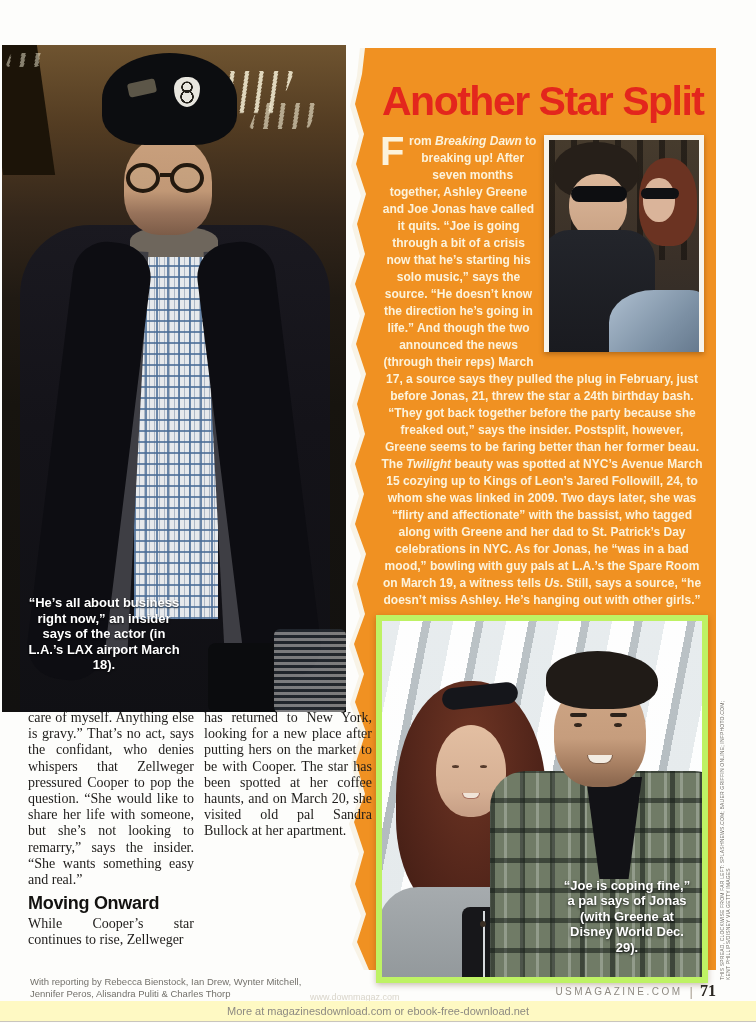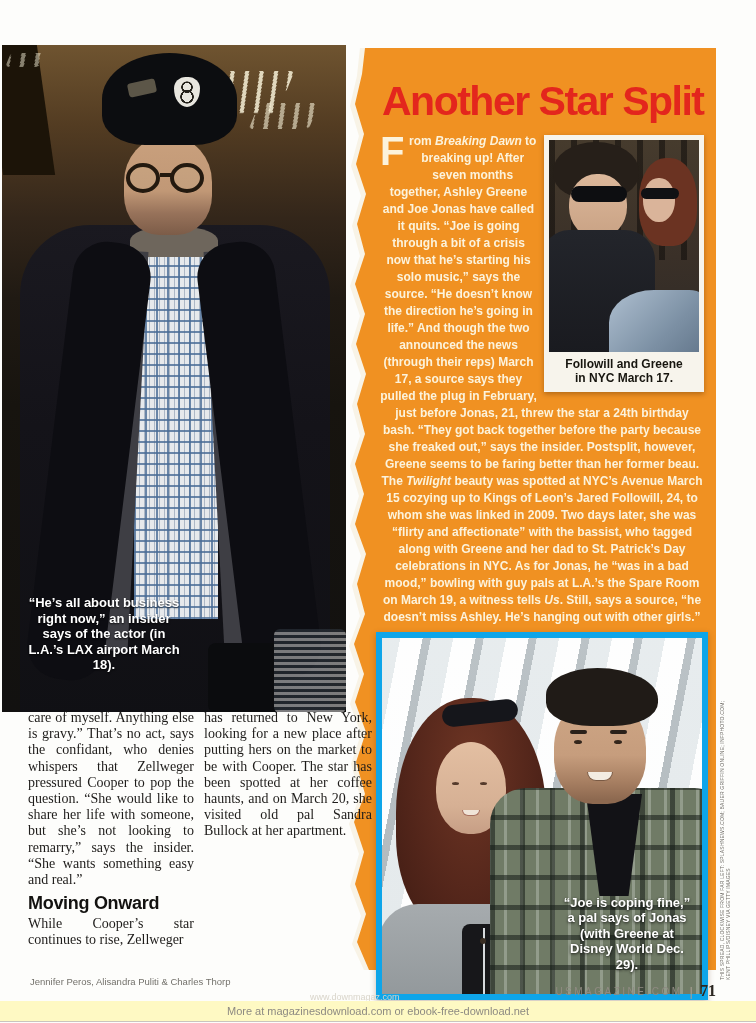--- a/index.html
+++ b/index.html
@@ -69,21 +69,21 @@
     background:linear-gradient(180deg,#23252b,#191a1f); }
   .i-woman-hair { position:absolute; right:2px; top:18px; width:58px; height:88px; background:#6b3322; border-radius:46% 46% 40% 40%; }
   .i-woman-face { position:absolute; right:24px; top:38px; width:32px; height:44px; background:#dab49a; border-radius:48%; }
   .i-woman-shades { position:absolute; right:20px; top:48px; width:38px; height:11px; background:#101114; border-radius:6px; }
   .i-car { position:absolute; right:-10px; bottom:-10px; width:100px; height:72px; border-radius:45% 20% 0 0;
     background:linear-gradient(135deg,#aebfd0,#7b8fa3 60%,#5e7186); }
   .inset-cap { padding:5px 2px 7px; text-align:center; color:#17150f; font-weight:bold; font-size:12px; line-height:14px; }
 
   
   .photo-bottom { clear:both; position:relative; margin:6px 0 0 -4px; width:332px; height:368px;
-    background:#0ea5e9; padding:6px; box-shadow:0 2px 6px rgba(80,40,0,.3); }
+    background:#bef264; padding:6px; box-shadow:0 2px 6px rgba(80,40,0,.3); }
   .jonas-photo { position:relative; width:100%; height:100%; overflow:hidden;
     background:linear-gradient(180deg,#e9edee 0%,#cdd3d6 100%); }
   .beams { position:absolute; inset:-20px; transform:rotate(-4deg);
     background:repeating-linear-gradient(105deg, rgba(255,255,255,.95) 0 22px, rgba(150,160,166,.55) 22px 30px, rgba(231,236,238,.9) 30px 52px); }
   .woman { position:absolute; left:8px; bottom:-6px; width:170px; height:302px; }
   .w-hair { position:absolute; left:6px; top:0; width:150px; height:238px; border-radius:48% 48% 42% 42%;
     background:radial-gradient(ellipse at 50% 30%, #6e3524 0%, #52251a 60%, #3f1c13 100%); }
   .w-shades { position:absolute; left:52px; top:4px; width:76px; height:22px; background:#15161b; border-radius:12px; transform:rotate(-6deg); }
   .w-face { position:absolute; left:46px; top:44px; width:70px; height:92px; border-radius:50% 50% 46% 46%;
     background:linear-gradient(180deg,#e3bfa2,#d6b094 70%,#c69e85 100%); }
@@ -176,24 +176,20 @@
             <div class="inset-bars"></div>
             <div class="i-man-hair"></div>
             <div class="i-man-face"></div>
             <div class="i-man-shades"></div>
             <div class="i-jacket"></div>
             <div class="i-woman-hair"></div>
             <div class="i-woman-face"></div>
             <div class="i-woman-shades"></div>
             <div class="i-car"></div>
           </div>
-          <div class="inset-cap">
-            <div>Followill and Greene</div>
-            <div>in NYC March 17.</div>
-          </div>
         </div>
         <span class="dropcap">F</span><span>rom </span><span class="ital">Breaking Dawn</span><span> to breaking up! After seven months together, Ashley Greene and Joe Jonas have called it quits. “Joe is going through a bit of a crisis now that he’s starting his solo music,” says the source. “He doesn’t know the direction he’s going in life.” And though the two announced the news (through their reps) March 17, a source says they pulled the plug in February, just before Jonas, 21, threw the star a 24th birthday bash. “They got back together before the party because she freaked out,” says the insider. Postsplit, however, Greene seems to be faring better than her former beau. The </span><span class="ital">Twilight</span><span> beauty was spotted at NYC’s Avenue March 15 cozying up to Kings of Leon’s Jared Followill, 24, to whom she was linked in 2009. Two days later, she was “flirty and affectionate” with the bassist, who tagged along with Greene and her dad to St. Patrick’s Day celebrations in NYC. As for Jonas, he “was in a bad mood,” bowling with guy pals at L.A.’s the Spare Room on March 19, a witness tells </span><span class="ital">Us</span><span>. Still, says a source, “he doesn’t miss Ashley. He’s hanging out with other girls.”</span>
       </div>
 
       <div class="photo-bottom">
         <div class="jonas-photo">
           <div class="beams"></div>
           <div class="woman">
             <div class="w-hair"></div>
             <div class="w-face">
@@ -230,20 +226,21 @@
       <p class="serif">care of myself. Anything else is gravy.” That’s no act, says the confidant, who denies whispers that Zellweger pressured Cooper to pop the question. “She would like to share her life with someone, but she’s not looking to remarry,” says the insider. “She wants something easy and real.”</p>
       <div class="subhead">Moving Onward</div>
       <p class="serif">While Cooper’s star continues to rise, Zellweger</p>
     </div>
     <div class="col2">
       <p class="serif">has returned to New York, looking for a new place after putting hers on the market to be with Cooper. The star has been spotted at her coffee haunts, and on March 20, she visited old pal Sandra Bullock at her apartment.</p>
     </div>
   </div>
 
   <div class="reporting">
+    <div>With reporting by Rebecca Bienstock, Ian Drew, Wynter Mitchell,</div>
     <div>Jennifer Peros, Alisandra Puliti &amp; Charles Thorp</div>
   </div>
   <div class="footer">
     <span class="site">USMAGAZINE.COM</span>
     <span class="fdiv">|</span>
     <span class="pageno">71</span>
   </div>
   <div class="vcredit">THIS SPREAD, CLOCKWISE FROM FAR LEFT: SPLASHNEWS.COM; BAUER GRIFFIN ONLINE; INFPHOTO.COM; KENT PHILLIPS/DISNEY VIA GETTY IMAGES</div>
 
   <div class="watermark">www.downmagaz.com</div>

